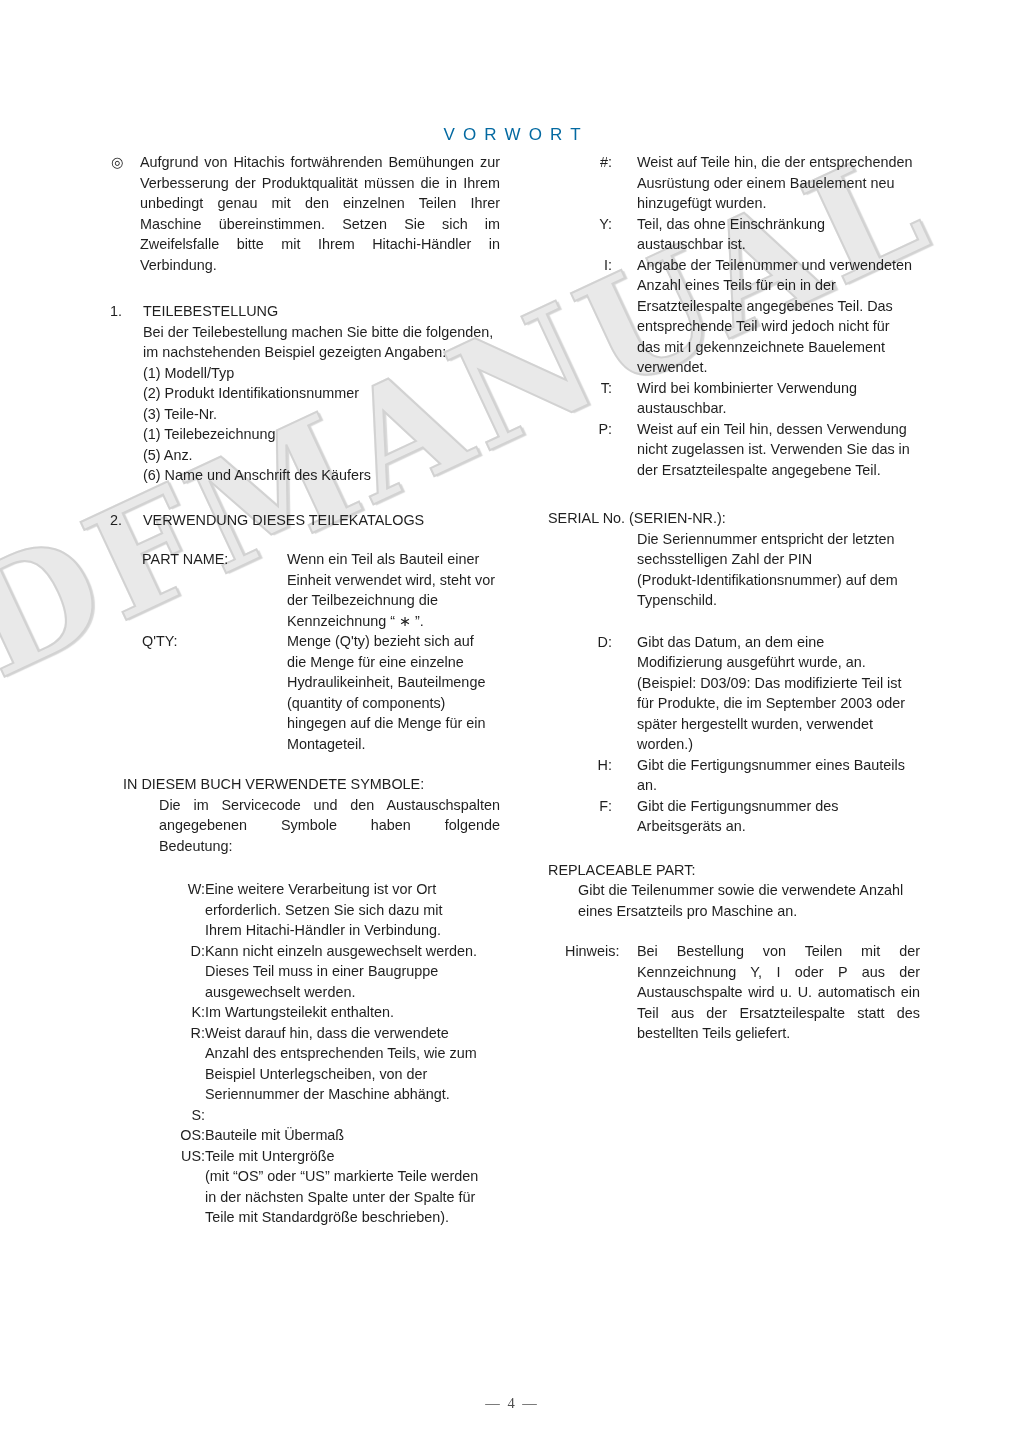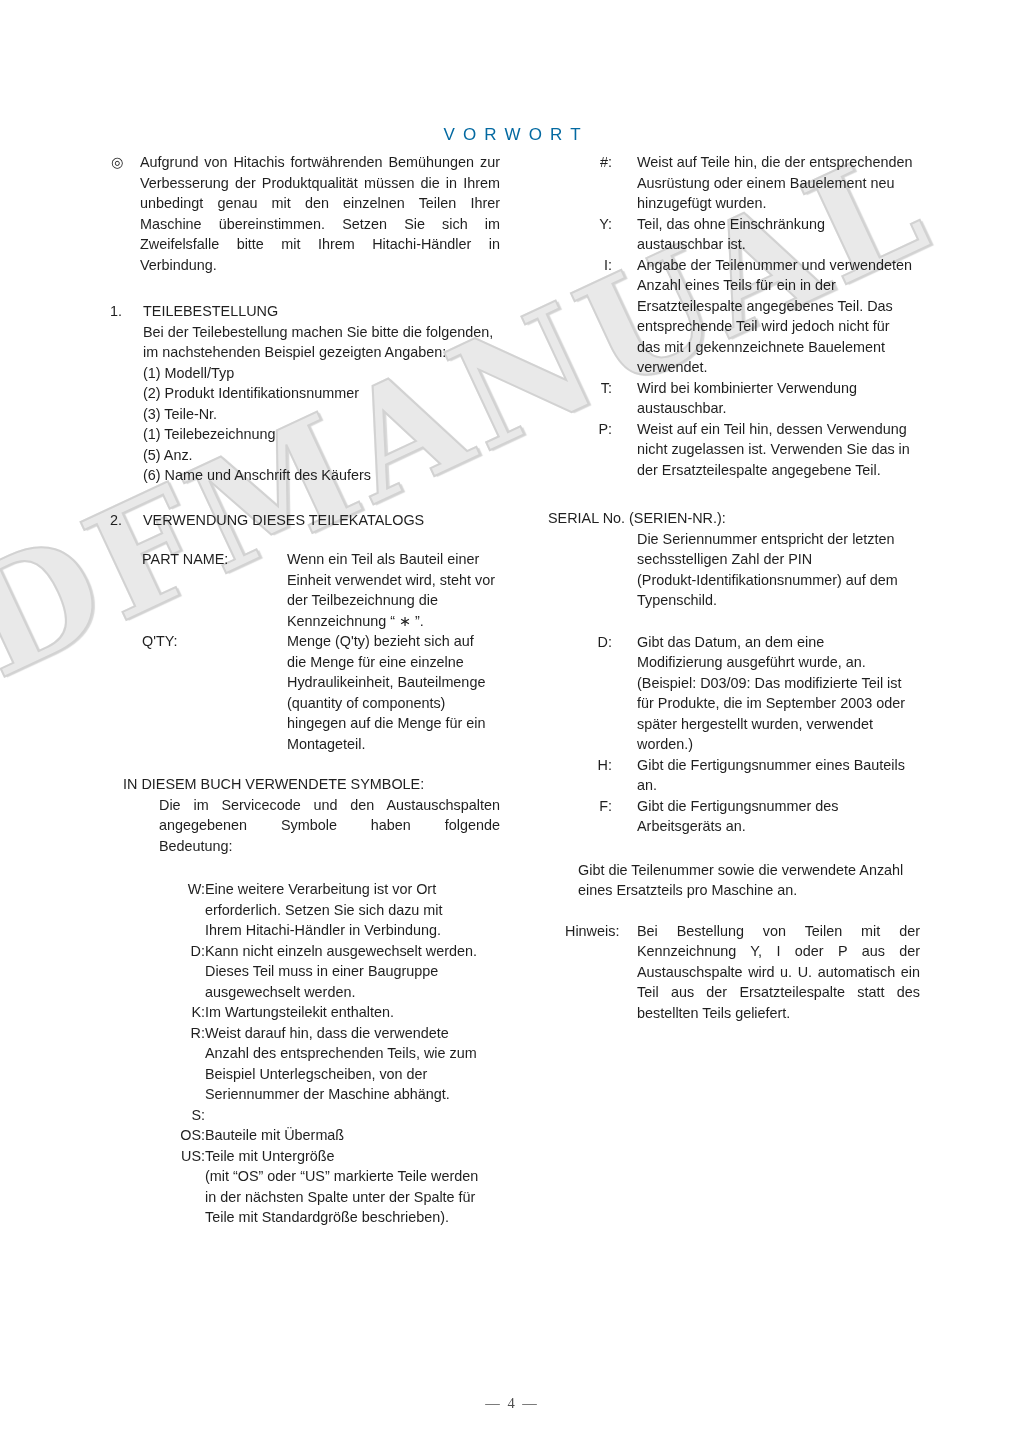--- a/index.html
+++ b/index.html
@@ -267,20 +267,21 @@
 an.</div>
         </div>
         <div class="row">
           <span class="ckey">F:</span>
           <div class="ctext pre">Gibt die Fertigungsnummer des
 Arbeitsgeräts an.</div>
         </div>
       </div>
 
       <div class="replblock">
+        <div>REPLACEABLE PART:</div>
         <div class="repltext pre">Gibt die Teilenummer sowie die verwendete Anzahl
 eines Ersatzteils pro Maschine an.</div>
       </div>
 
       <div class="row note">
         <span class="nlabel">Hinweis:</span>
         <div class="ntext">
             <div class="jl">Bei Bestellung von Teilen mit der</div>
             <div class="jl">Kennzeichnung Y, I oder P aus der</div>
             <div class="jl">Austauschspalte wird u. U. automatisch ein</div>

